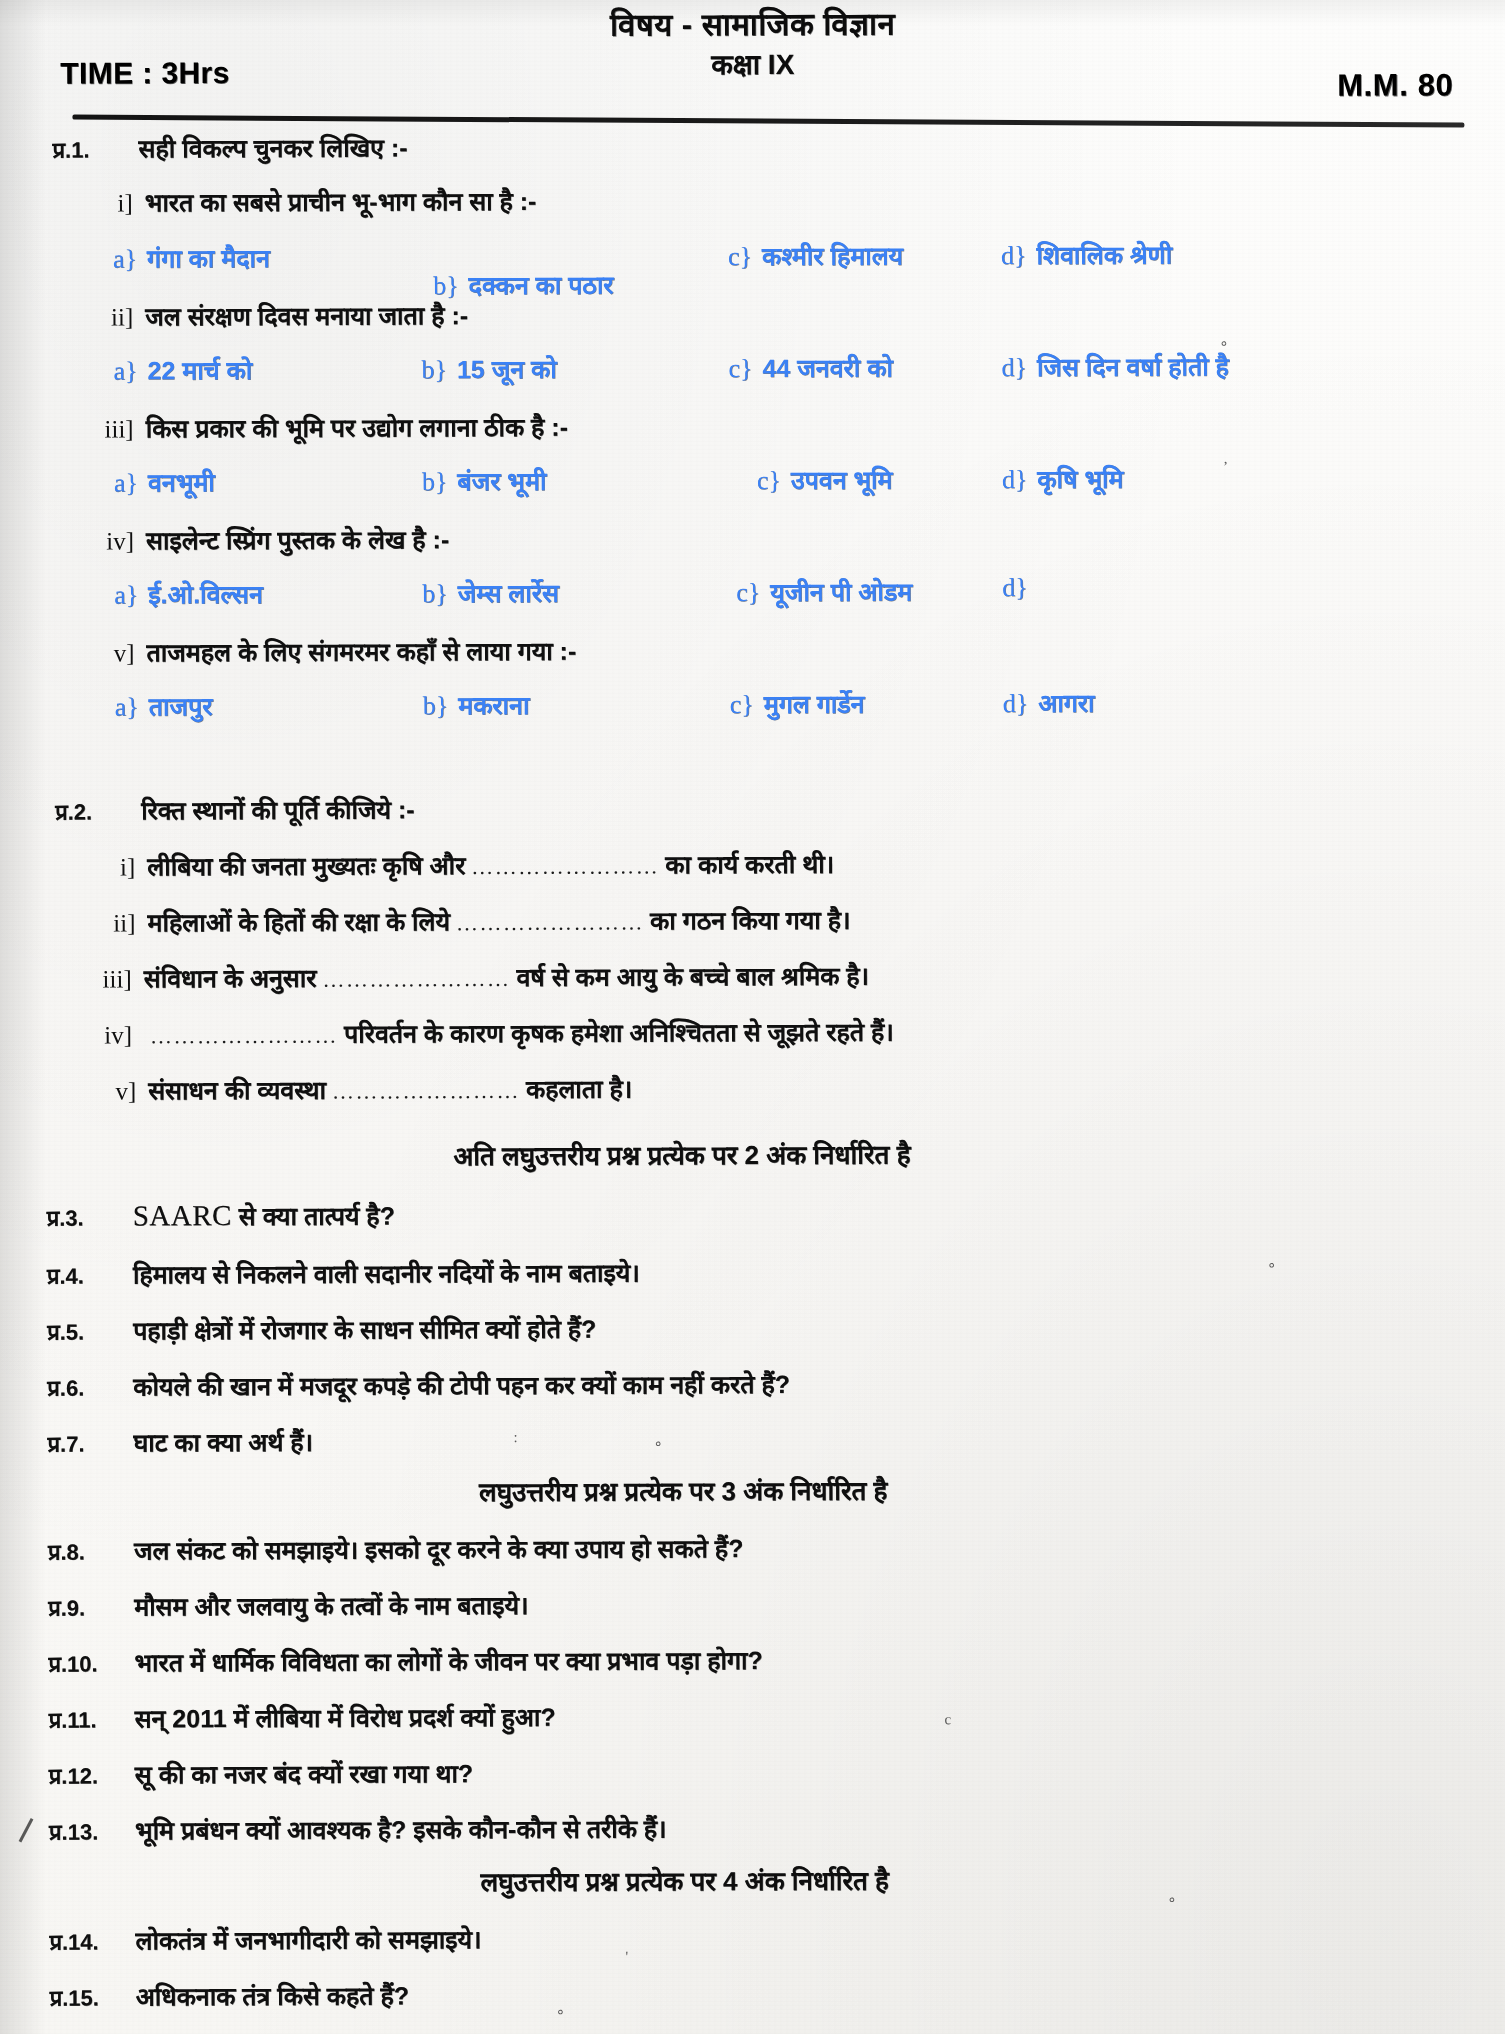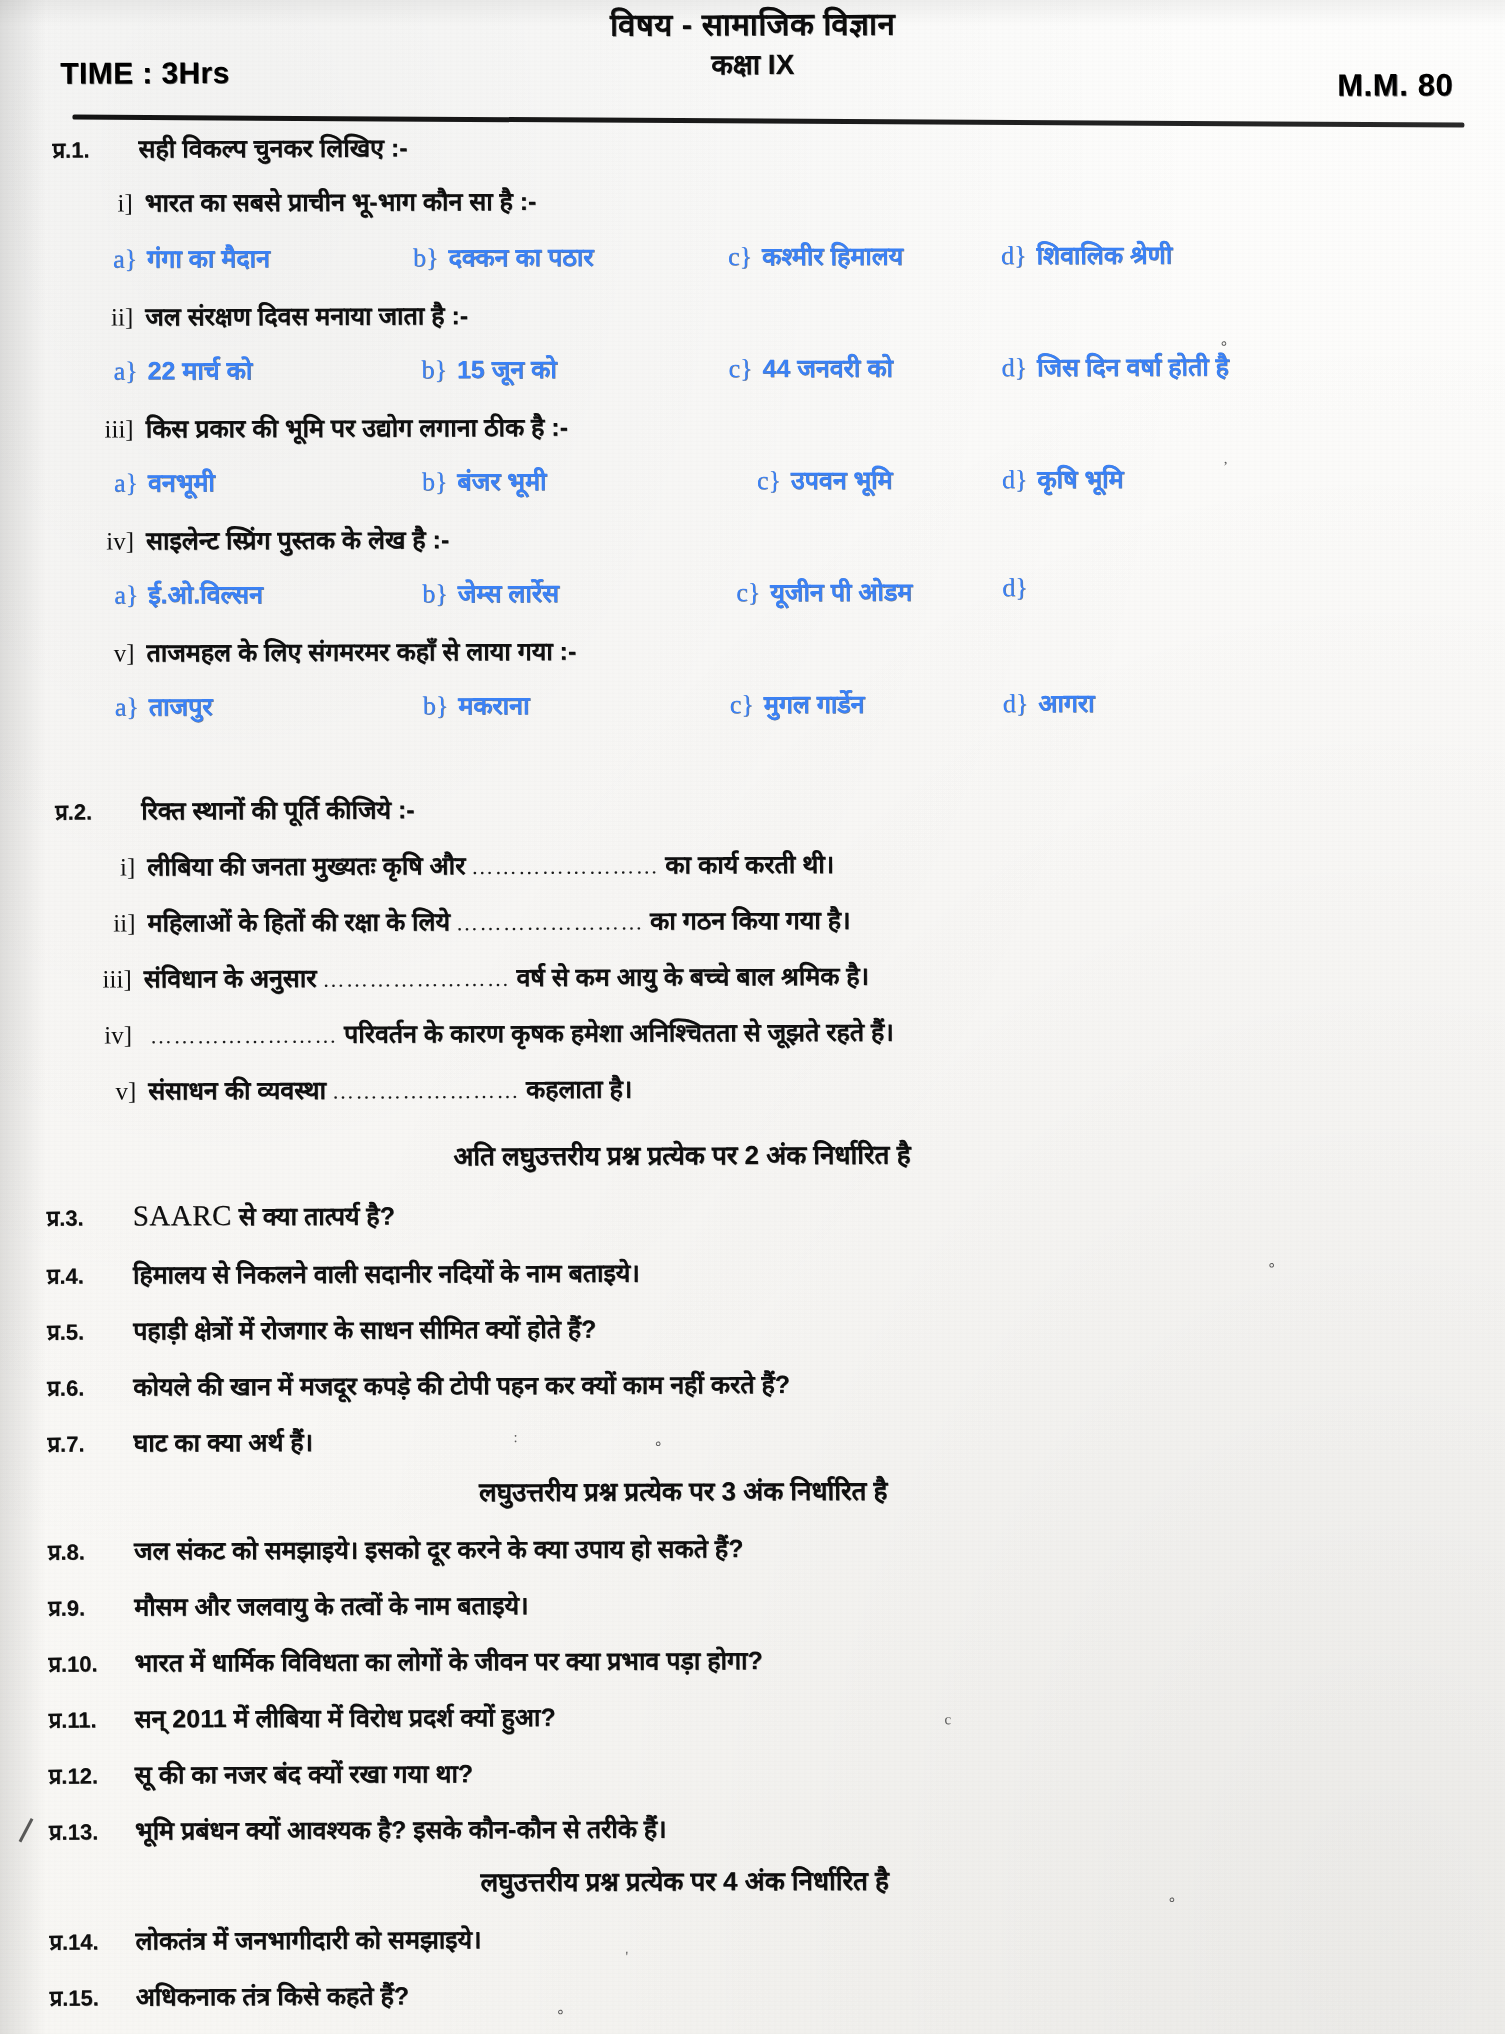--- a/index.html
+++ b/index.html
@@ -243,21 +243,21 @@
     <span class="q-num">प्र.1.</span>
     <span class="q-text">सही विकल्प चुनकर लिखिए  :-</span>
   </div>
 
   <div class="sub-row" style="left:82px; top:182px;">
     <span class="sub-num">i]</span>
     <span class="sub-text">भारत का सबसे प्राचीन भू-भाग कौन सा है :-</span>
   </div>
   <div class="opt-row" style="top:238px;">
     <span class="opt" style="left:0px;"><span class="letter">a}</span><span>गंगा का मैदान</span></span>
-    <span class="opt" style="left:300px;"><span class="letter">b}</span><span>दक्कन का पठार</span></span>
+    <span class="opt" style="left:320px;margin-top:28px;"><span class="letter">b}</span><span>दक्कन का पठार</span></span>
     <span class="opt" style="left:615px;"><span class="letter">c}</span><span>कश्मीर हिमालय</span></span>
     <span class="opt" style="left:888px;"><span class="letter">d}</span><span>शिवालिक श्रेणी</span></span>
   </div>
 
   <div class="sub-row" style="left:82px; top:296px;">
     <span class="sub-num">ii]</span>
     <span class="sub-text">जल संरक्षण दिवस मनाया जाता है :-</span>
   </div>
   <div class="opt-row" style="top:350px;">
     <span class="opt" style="left:0px;"><span class="letter">a}</span><span>22 मार्च को</span></span>

